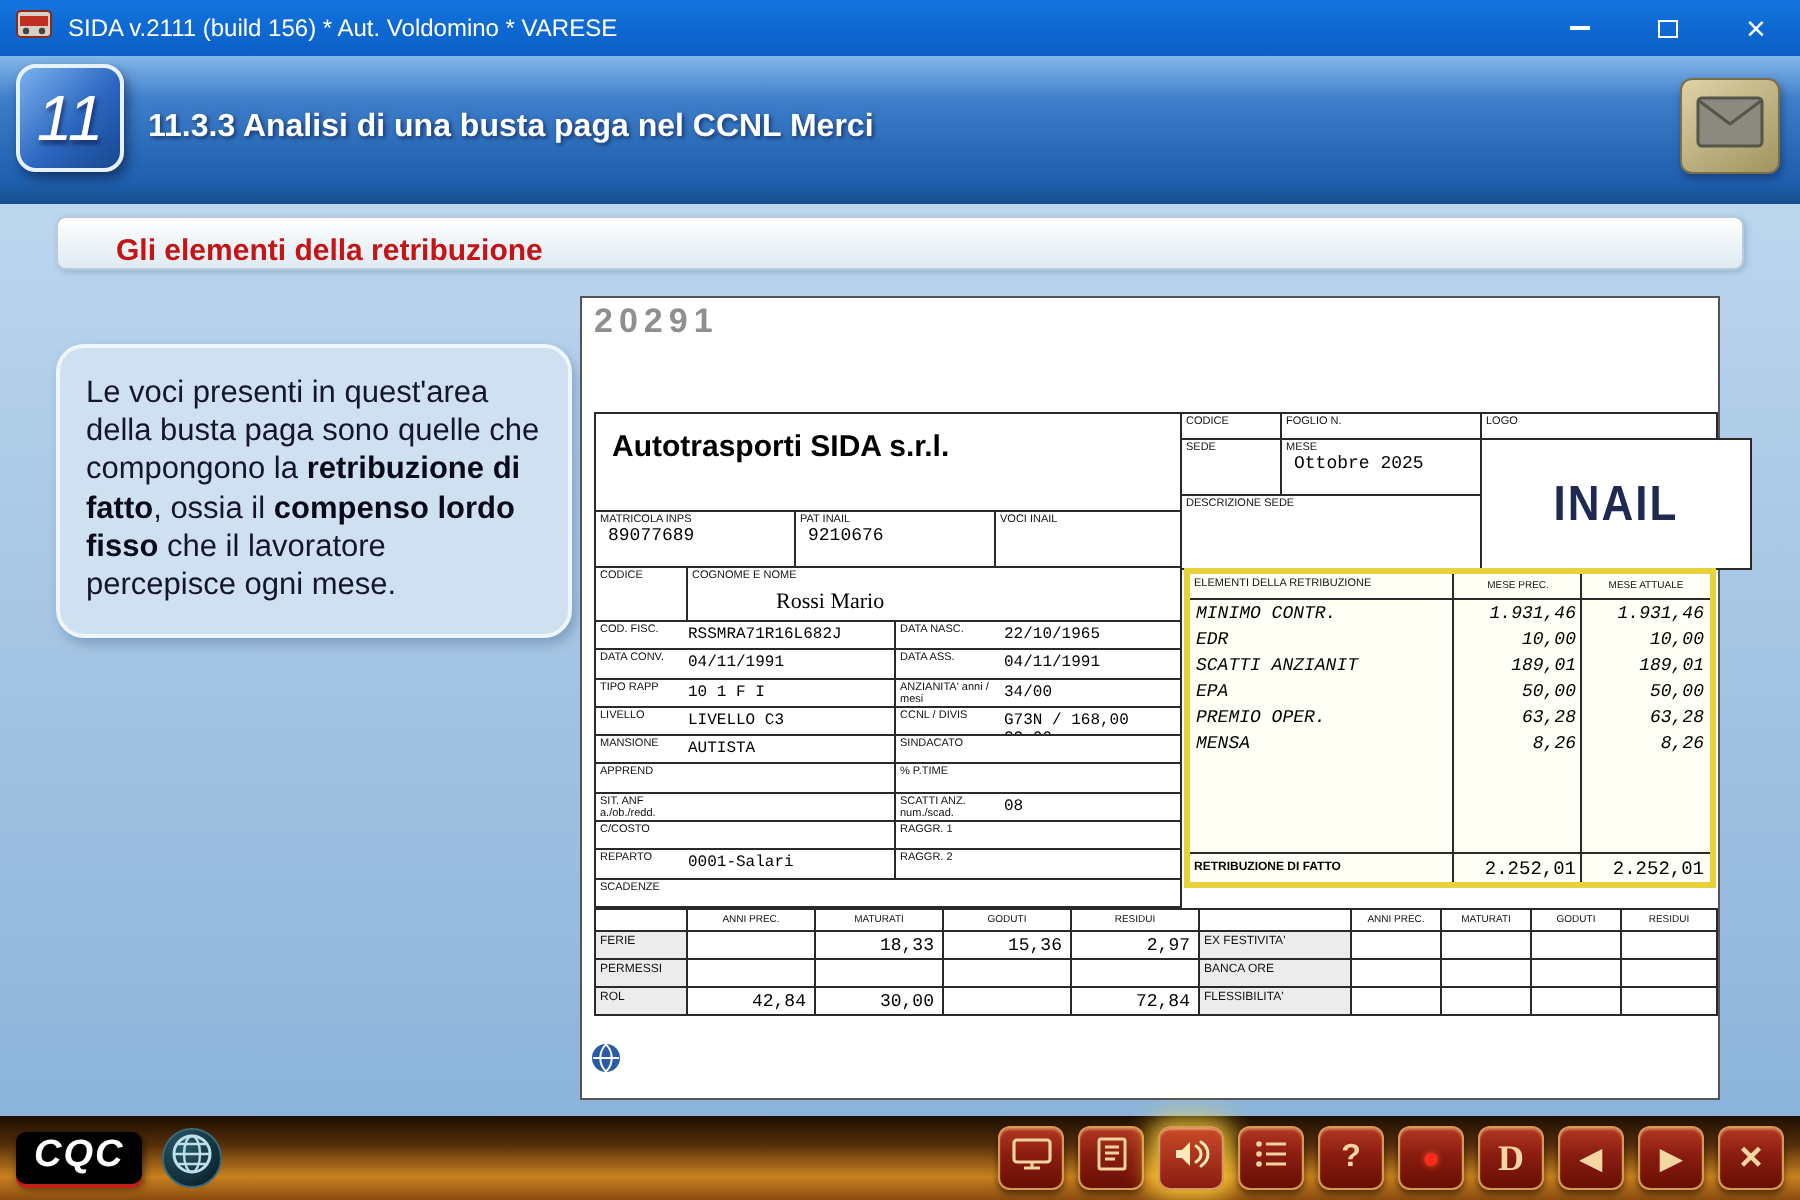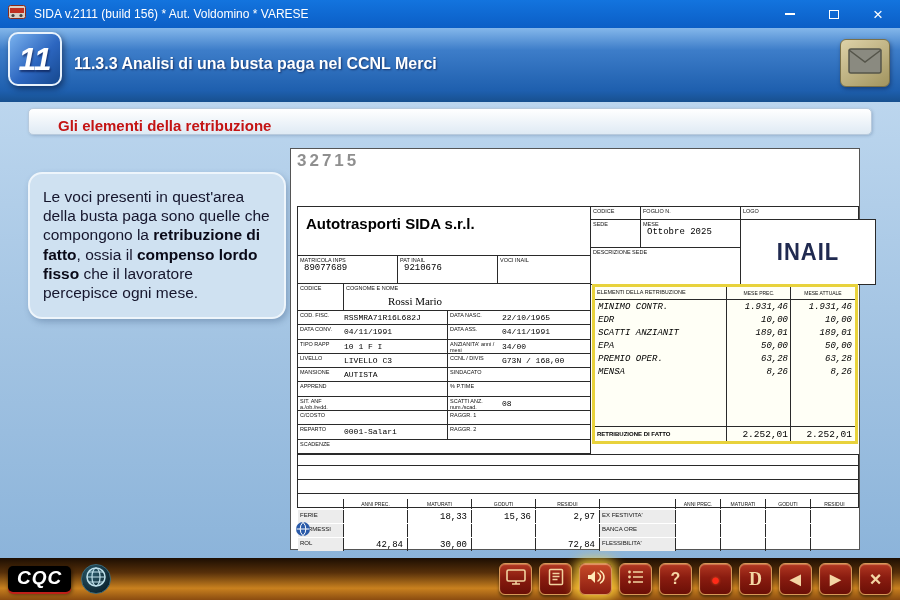--- a/index.html
+++ b/index.html
@@ -10,21 +10,21 @@
   .titlebar{position:absolute;top:0;left:0;right:0;height:28px;background:linear-gradient(180deg,#1374de,#0b5ec6);display:flex;align-items:center;padding-left:8px;color:#fff;}
   .titlebar .title{font-size:12px;margin-left:8px;flex:1;white-space:nowrap;}
   .win-controls{display:flex;height:28px;}
   .wc{width:44px;height:28px;display:flex;align-items:center;justify-content:center;cursor:pointer;}
   .wc-min{width:10px;height:2px;background:#fff;}
   .wc-max{width:10px;height:9px;border:1.5px solid #fff;}
   .wc-x{font-size:17px;line-height:1;color:#fff;}
 
   
   .header{position:absolute;top:28px;left:0;right:0;height:74px;background:linear-gradient(180deg,#84b7ea 0%,#3d7dc9 30%,#1e5fae 85%,#17508f 100%);}
-  .badge{position:absolute;left:8px;top:4px;width:54px;height:54px;border-radius:10px;background:linear-gradient(135deg,#7ab2ee 0%,#2c66c0 55%,#16488e 100%);border:2px solid #e8f2fc;box-shadow:2px 3px 6px rgba(0,0,20,.45);color:#fff;font-size:32px;font-weight:bold;font-style:italic;display:flex;align-items:center;justify-content:center;text-shadow:1px 2px 2px rgba(0,0,40,.5);}
+  .badge{position:absolute;left:8px;top:4px;width:54px;height:54px;border-radius:10px;background:linear-gradient(135deg,#7ab2ee 0%,#2c66c0 55%,#16488e 100%);border:2px solid #e8f2fc;box-shadow:2px 3px 6px rgba(0,0,20,.45);color:#fff;font-size:32px;font-weight:normal;font-style:italic;display:flex;align-items:center;justify-content:center;text-shadow:1px 2px 2px rgba(0,0,40,.5);}
   .header-title{position:absolute;left:74px;top:27px;font-size:16px;font-weight:bold;color:#fff;text-shadow:1px 1px 2px rgba(0,0,40,.55);}
   .envelope{position:absolute;right:10px;top:11px;width:50px;height:48px;border-radius:6px;background:linear-gradient(145deg,#ded2a8,#a1945f);border:1px solid #7a7048;display:flex;align-items:center;justify-content:center;box-shadow:1px 2px 4px rgba(0,0,30,.35);cursor:pointer;}
 
   
   .content{position:absolute;top:102px;left:0;right:0;height:456px;background:linear-gradient(180deg,#bcd6ee 0%,#a6c6e4 45%,#8cb4da 100%);}
   .section-bar{position:absolute;left:28px;right:28px;top:6px;height:27px;border-radius:5px;background:linear-gradient(180deg,#ffffff,#dfeaf4);border:1px solid #b8cadc;display:flex;align-items:flex-end;padding-left:29px;box-shadow:1px 1px 3px rgba(50,80,120,.25);}
   .section-bar span{color:#c41414;font-size:15px;font-weight:bold;}
   .note{position:absolute;left:28px;top:70px;width:258px;padding:13px 13px 15px;background:#cfe1f1;border:2px solid #eef5fb;border-radius:14px;box-shadow:2px 3px 6px rgba(40,70,110,.3);font-size:15.5px;line-height:1.24;color:#15152c;}
   .note b{color:#0a0a18;}
 
@@ -74,21 +74,21 @@
   .yl{flex:1;font-family:"Liberation Mono","DejaVu Sans Mono",monospace;font-size:9px;padding-left:3px;}
   .yp,.ya{width:64px;font-family:"Liberation Mono","DejaVu Sans Mono",monospace;font-size:9px;text-align:right;padding-right:3px;}
   .y-fill{flex:1;}
   .y-total{display:flex;height:15px;border-top:1px solid #2a2a2a;align-items:center;flex:none;}
   .yt-l{flex:1;font-size:6px;font-weight:bold;padding-left:2px;}
   .y-total .yp,.y-total .ya{font-size:9.5px;}
 
   .ps-bt{position:absolute;left:6px;top:305px;width:562px;height:54px;border:1px solid #2a2a2a;display:flex;flex-direction:column;background:#fff;}
   .bt-h{display:flex;height:10px;flex:none;}
   .bt-r{display:flex;flex:1;border-top:1px solid #2a2a2a;min-height:0;}
-  .bc{border-right:1px solid #2a2a2a;height:100%;flex:none;margin-top:44px;}
+  .bc{border-right:1px solid #2a2a2a;height:100%;flex:none;}
   .bc.last{border-right:none;flex:1;}
   .w-lab{width:46px;}.w-v{width:64px;}.w-lab2{width:76px;}.w-v2{width:45px;}
   .bh{font-size:5px;text-align:center;padding-top:2px;color:#111;}
   .bl{background:#ececec;font-size:6px;padding:2px 0 0 2px;color:#111;}
   .bv{font-family:"Liberation Mono","DejaVu Sans Mono",monospace;font-size:9px;text-align:right;padding:2px 4px 0 0;color:#000;}
   .ps-sheetlogo{position:absolute;left:4px;top:372px;width:16px;height:16px;}
 
   
   .footer{position:absolute;left:0;right:0;bottom:0;height:42px;background:linear-gradient(180deg,#1c0e02 0%,#57300a 35%,#c9811f 72%,#8a4c10 100%);display:flex;align-items:center;padding:0 8px;gap:10px;}
   .cqc{background:#000;border-radius:5px;padding:1px 9px 3px;font-size:19px;font-weight:bold;font-style:italic;color:#fff;letter-spacing:1px;box-shadow:0 2px 0 #c02018,1px 2px 4px rgba(0,0,0,.6);}
@@ -148,21 +148,21 @@
 
     <div class="section-bar">
       <span>Gli elementi della retribuzione</span>
     </div>
 
     <div class="note">
       <span>Le voci presenti in quest'area della busta paga sono quelle che compongono la </span><b>retribuzione di fatto</b><span>, ossia il </span><b>compenso lordo fisso</b><span> che il lavoratore percepisce ogni mese.</span>
     </div>
 
     <div class="payslip">
-      <div class="ps-watermark">32715</div>
+      <div class="ps-watermark">20291</div>
 
       <div class="psb ps-company">
         <div class="cname">Autotrasporti SIDA s.r.l.</div>
       </div>
 
       <div class="psb ps-r1">
         <div class="c c1">
             <span class="tl">CODICE</span>
           </div>
         <div class="c c2">

